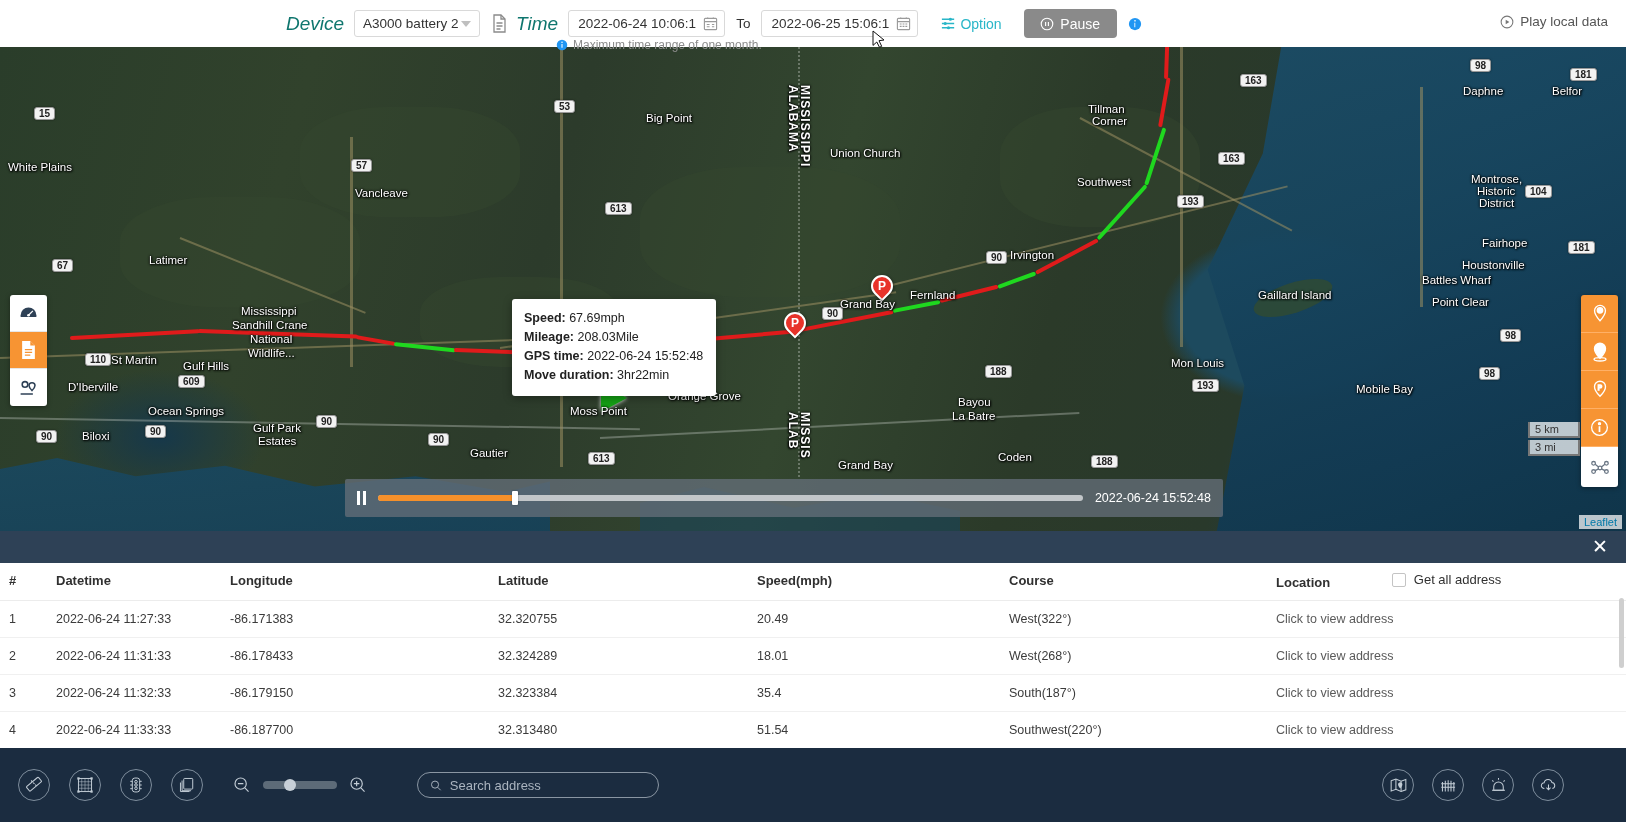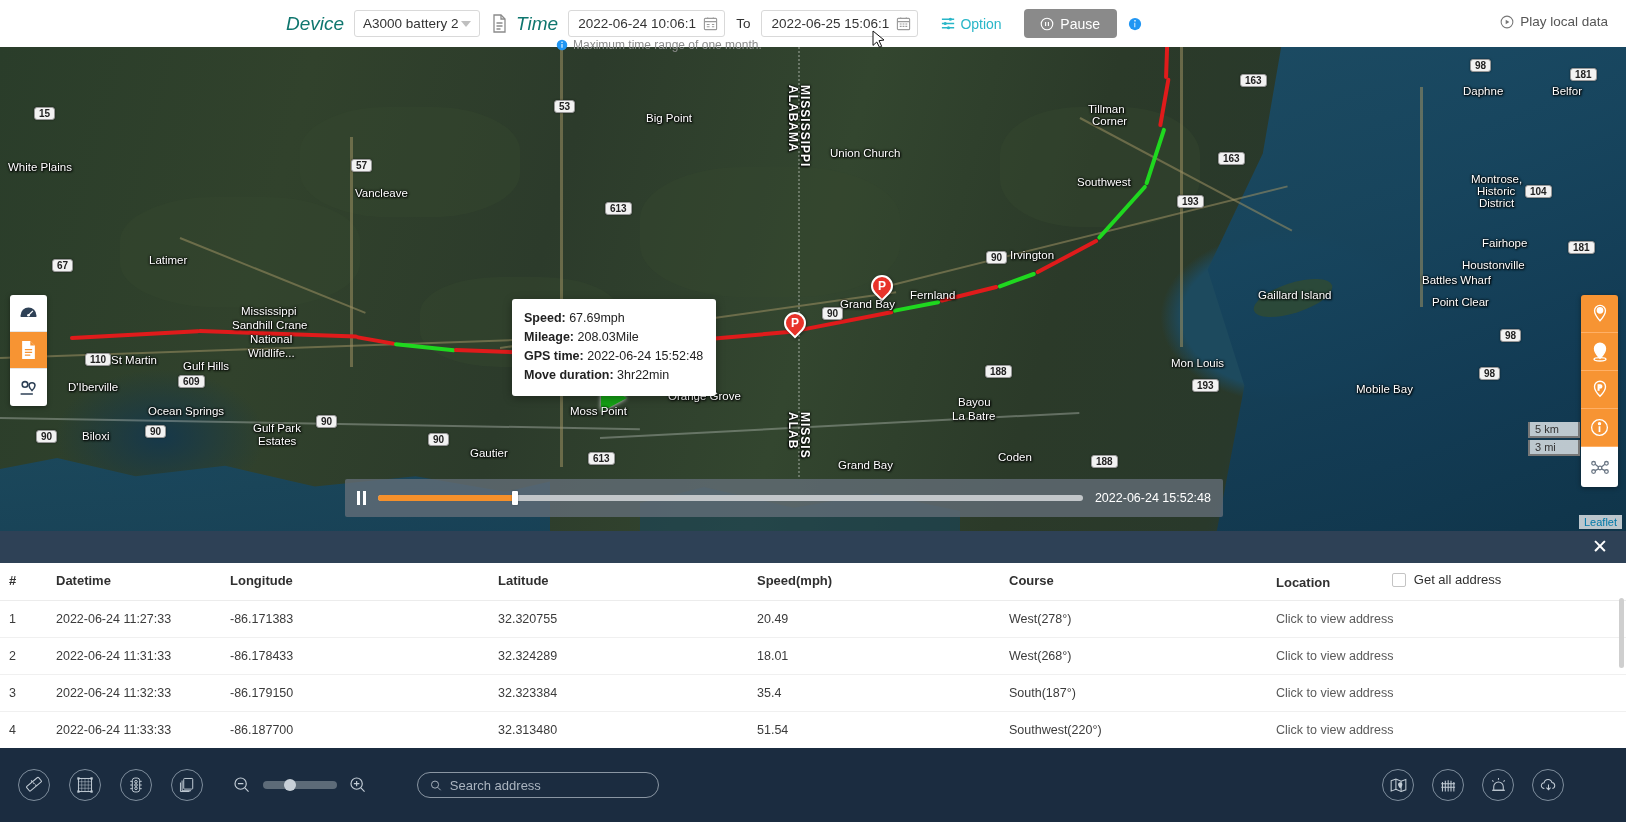--- a/index.html
+++ b/index.html
@@ -594,21 +594,21 @@
           </th>
         </tr>
       </thead>
       <tbody id="tbody">
           <tr>
             <td class="c-num">1</td>
             <td class="c-date">2022-06-24 11:27:33</td>
             <td class="c-lon">-86.171383</td>
             <td class="c-lat">32.320755</td>
             <td class="c-spd">20.49</td>
-            <td class="c-crs">West(278°)</td>
+            <td class="c-crs">West(322°)</td>
             <td class="c-loc loccell">Click to view address</td>
           </tr>
           <tr>
             <td class="c-num">2</td>
             <td class="c-date">2022-06-24 11:31:33</td>
             <td class="c-lon">-86.178433</td>
             <td class="c-lat">32.324289</td>
             <td class="c-spd">18.01</td>
             <td class="c-crs">West(268°)</td>
             <td class="c-loc loccell">Click to view address</td>

